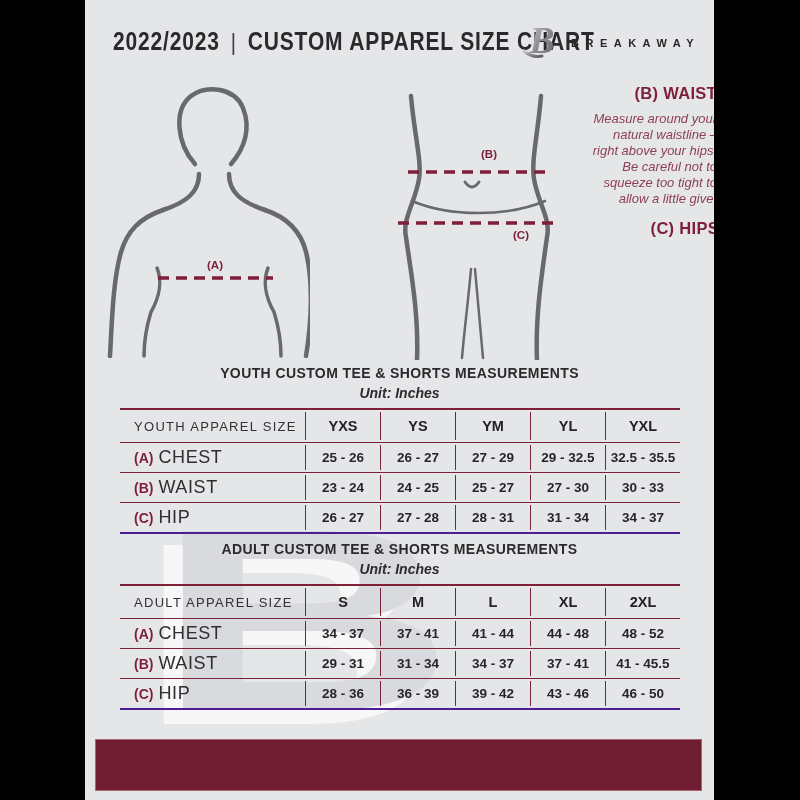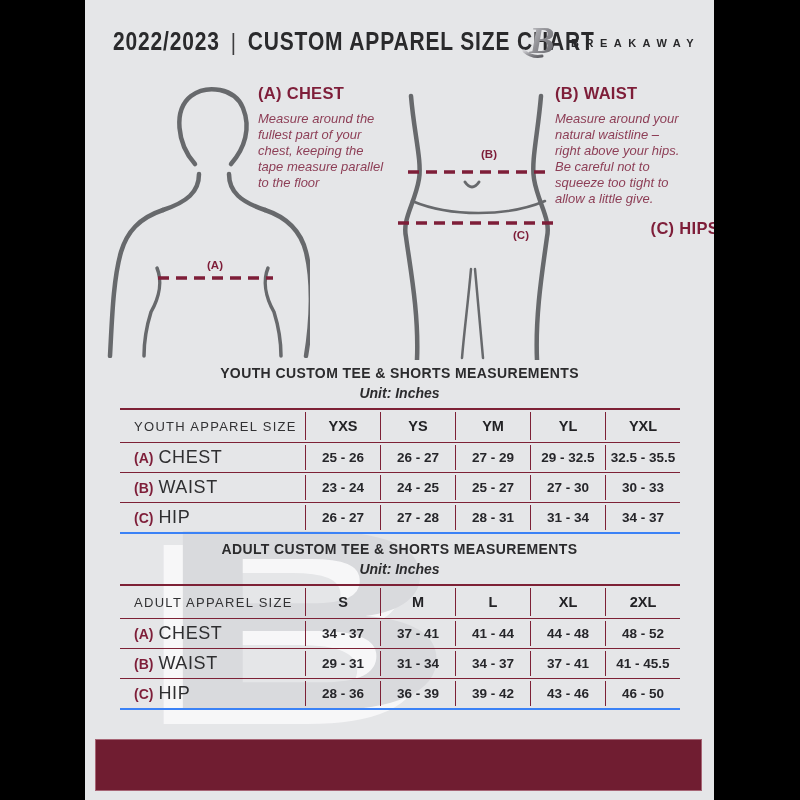--- a/index.html
+++ b/index.html
@@ -40,21 +40,21 @@
   .section-title{
     position:absolute;left:0;width:629px;text-align:center;z-index:1;
     font-size:14px;font-weight:700;letter-spacing:.4px;color:#2b2b2d;
   }
   .section-unit{
     position:absolute;left:0;width:629px;text-align:center;z-index:1;
     font-size:14px;font-style:italic;font-weight:600;color:#2b2b2d;
   }
   .size-table{
     position:absolute;left:35px;width:560px;z-index:1;
-    border-top:2px solid #7d2136;border-bottom:2px solid #3b82f6;
+    border-top:2px solid #7d2136;border-bottom:2px solid #4c1d95;
   }
   .t-row{display:flex;height:29px;}
   .t-row.t-head{height:32px;}
   .t-row + .t-row{border-top:1.5px solid #7d2136;}
   .cell{
     display:flex;align-items:center;justify-content:center;
     margin:2px 0;
   }
   .cell + .cell{border-left:1.5px solid #7d2136;}
   .label-cell{width:185px;justify-content:flex-start;padding-left:14px;box-sizing:border-box;}
@@ -129,29 +129,21 @@
       <path stroke-width="2.5" d="M 17 108 C 55 124 112 124 150 108"></path>
       <path stroke-width="2.5" d="M 76 176 C 73 210 69 240 67 265"></path>
       <path stroke-width="2.5" d="M 80 176 C 83 210 86 240 88 265"></path>
     </g>
     <path d="M 13 79 L 153 79" stroke="#7e1e38" stroke-width="3.5" stroke-dasharray="11 7" fill="none"></path>
     <path d="M 3 130 L 165 130" stroke="#7e1e38" stroke-width="3.5" stroke-dasharray="11 7" fill="none"></path>
   </svg>
   <span class="marker" style="left:396px;top:148px;">(B)</span>
   <span class="marker" style="left:428px;top:229px;">(C)</span>
 
-  <div class="guide-block" style="left:173px;top:84px;width:168px;">
-    <div class="guide-heading">(A) CHEST</div>
-    <div class="guide-desc">Measure around the
-fullest part of your
-chest, keeping the
-tape measure parallel
-to the floor</div>
-  </div>
-  <div class="guide-block" style="left:470px;top:84px;width:162px;">
+  <div class="guide-block" style="left:470px;top:84px;width:162px;text-align:right;">
     <div class="guide-heading">(B) WAIST</div>
     <div class="guide-desc">Measure around your
 natural waistline –
 right above your hips.
 Be careful not to
 squeeze too tight to
 allow a little give.</div>
   </div>
   <div class="guide-block" style="left:470px;top:219px;width:164px;text-align:right;">
     <div class="guide-heading">(C) HIPS</div>

